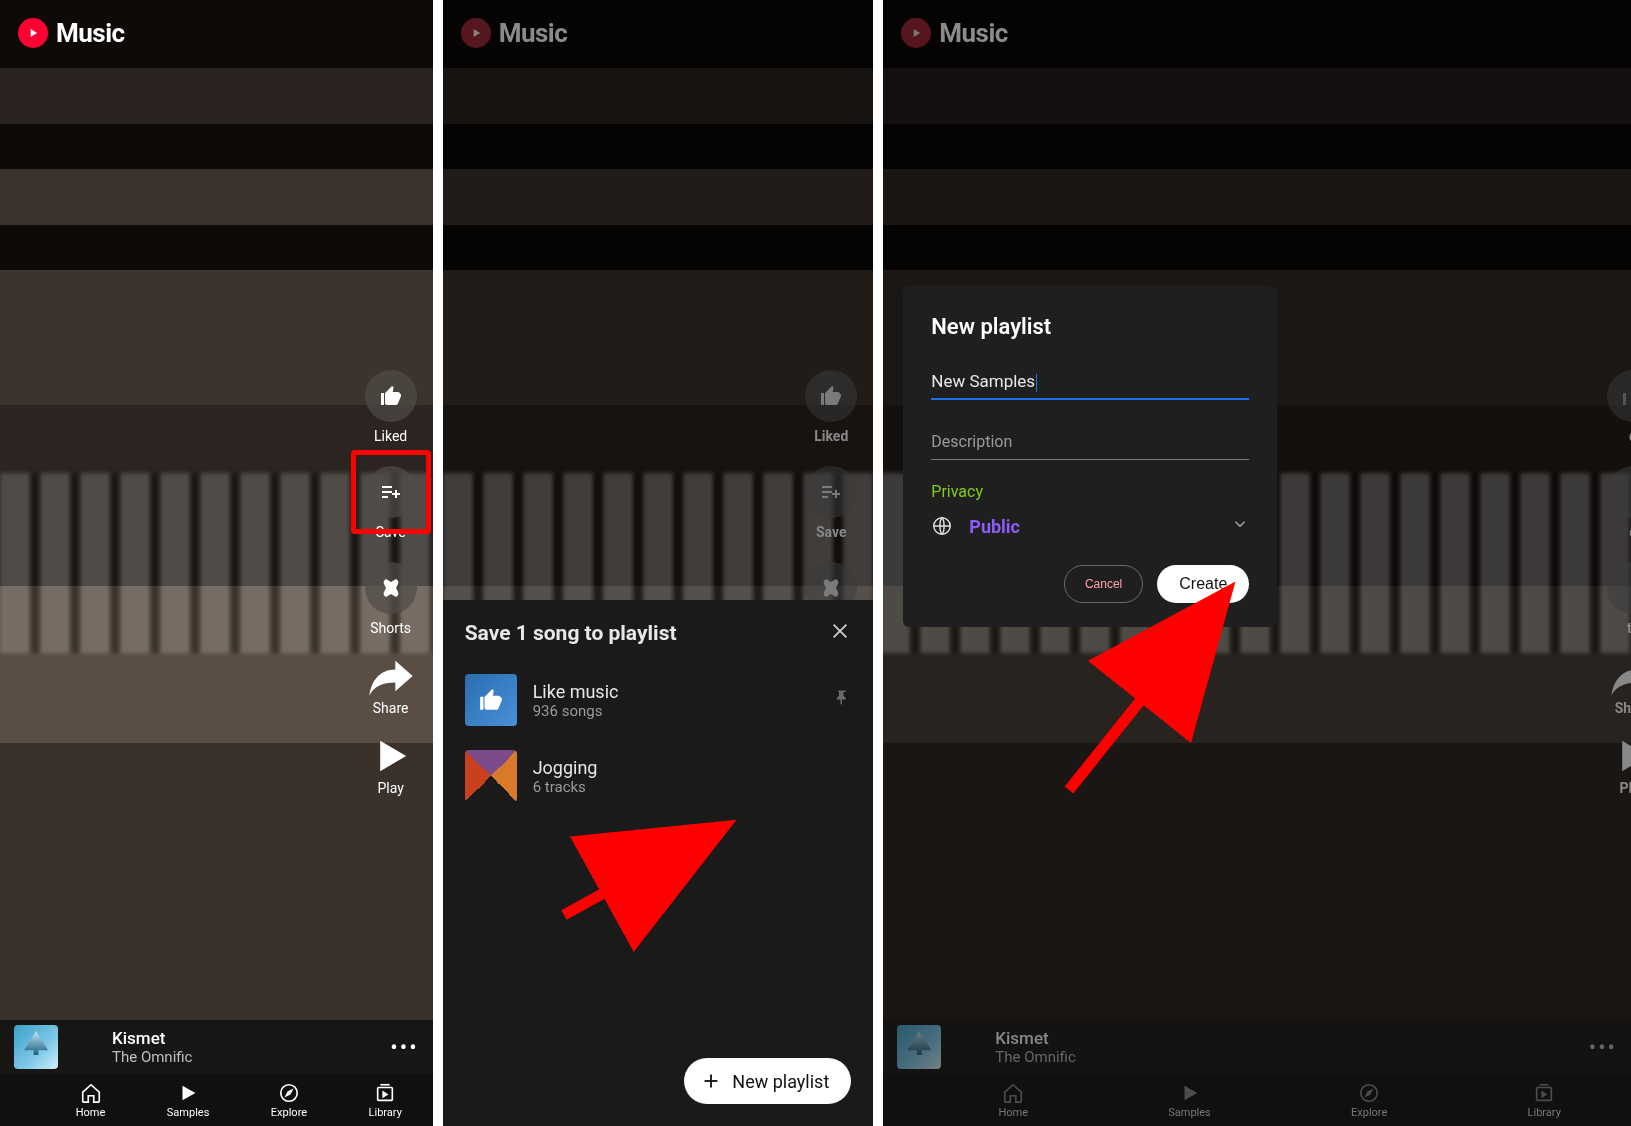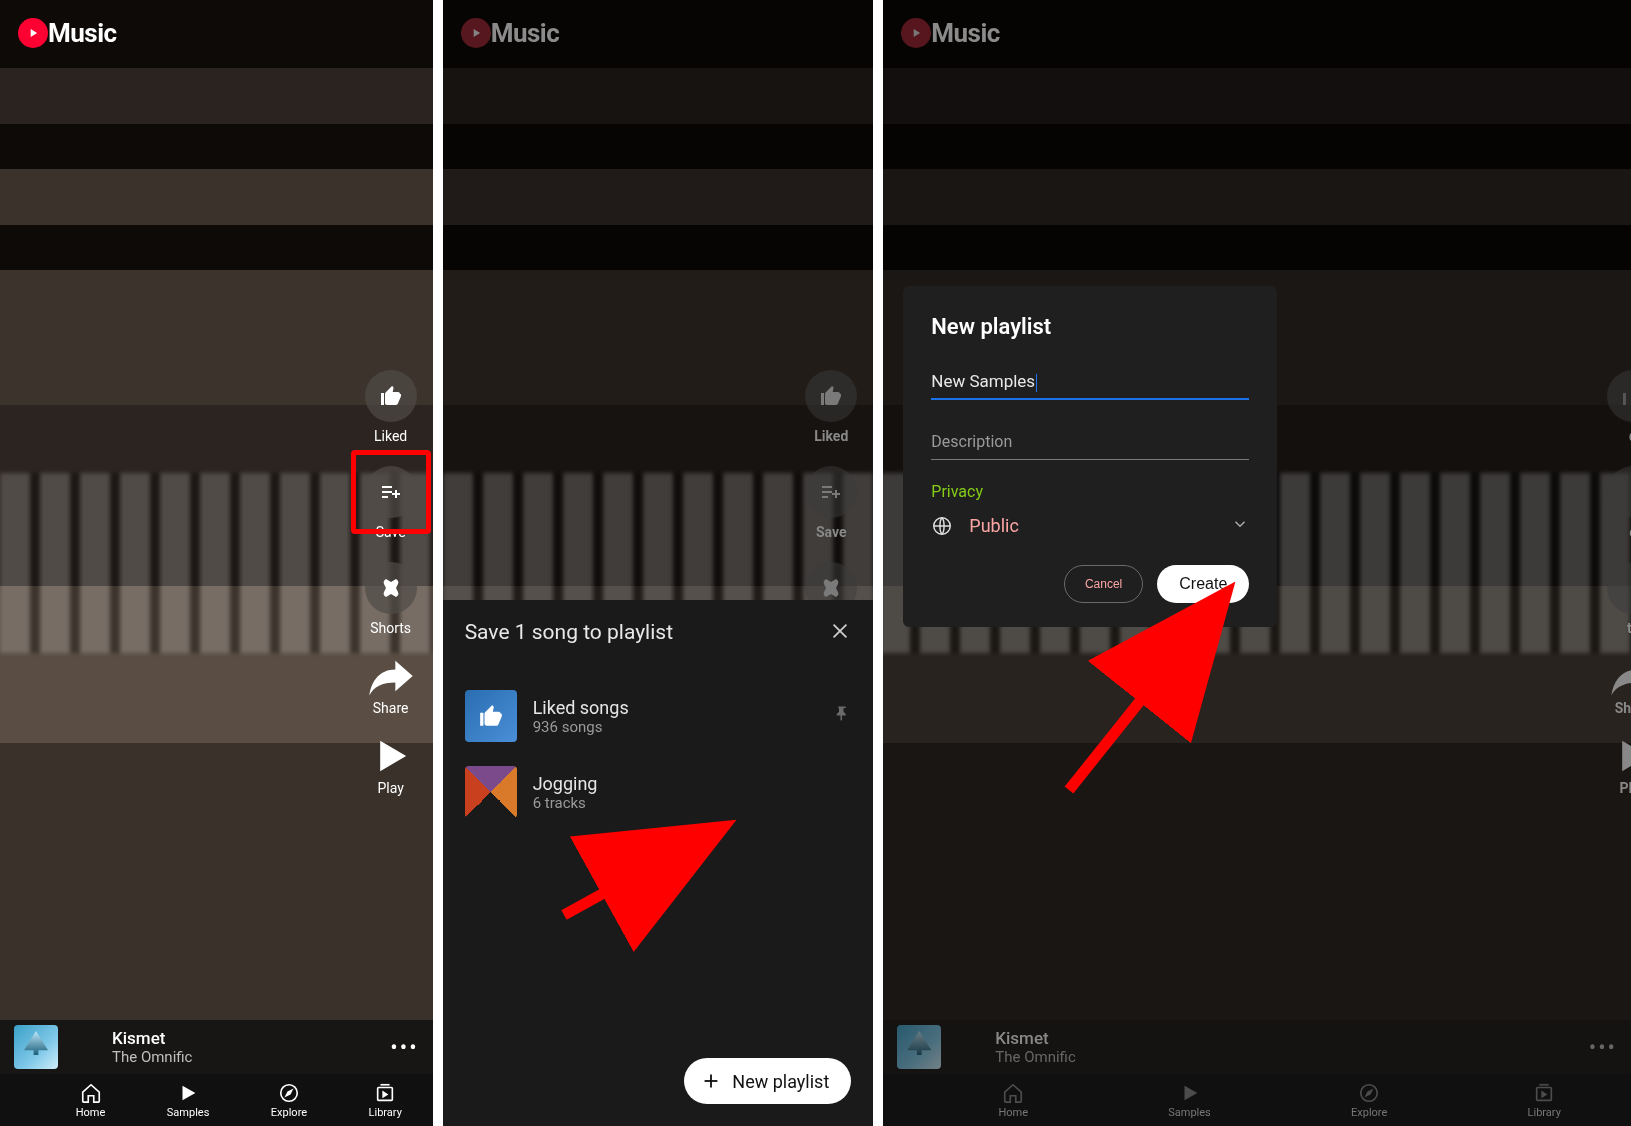--- a/index.html
+++ b/index.html
@@ -52,21 +52,21 @@
   .bg.dim::before {
     content:""; position:absolute; inset:0; background: rgba(0,0,0,0.45);
   }
   .dim3::before {
     content:""; position:absolute; inset:0; background: rgba(0,0,0,0.55);
   }
   .screen.s3 .bg { left: -443px; width: 1200px; }
   
   .app-header {
     position: absolute; top: 18px; left: 18px;
-    display: flex; align-items: center; 
+    display: flex; align-items: center; gap: 8px;
     z-index: 20;
   }
   .logo-circle {
     width: 30px; height: 30px; border-radius: 50%;
     background: #ff0032;
     display:flex; align-items:center; justify-content:center;
   }
   .logo-circle svg { width: 14px; height: 14px; }
   .app-title {
     color: #fff; font-weight: 700; font-size: 26px; letter-spacing: -0.5px;
@@ -141,21 +141,21 @@
     width:52px; height:36px; display:flex; align-items:center; justify-content:center;
   }
   
   .sheet {
     position:absolute; left:0; right:0; bottom:0;
     background:#1a1a1a;
     border-radius: 0;
     padding: 20px 22px 90px 22px;
     z-index: 30;
   }
-  .sheet-header { display:flex; align-items:flex-start; justify-content:space-between; margin-bottom:32px; }
+  .sheet-header { display:flex; align-items:center; justify-content:space-between; margin-bottom:16px;font-weight:bold; }
   .sheet-title { color:#e8e8e8; font-size:21px; }
   .sheet-close { color:#ccc; }
   .playlist-row {
     display:flex; align-items:center; gap:16px; padding:12px 0;
   }
   .pl-thumb {
     width:52px; height:52px; border-radius:4px; flex-shrink:0;
   }
   .pl-thumb.liked {
     background: linear-gradient(135deg,#2a6db0,#4a8fd8);
@@ -198,21 +198,21 @@
   .tf-label {
     color:#9a9a9a; font-size:16px;
     border-bottom:1px solid #7a7a7a;
     padding: 8px 0 8px 0;
   }
   .privacy-row {
     margin-top: 22px;
   }
   .privacy-label { color:#84cc16; font-size:16px; margin-bottom:14px; }
   .privacy-select {
-    display:flex; align-items:flex-start; gap:16px; color:#fca5a5; font-size:18px;
+    display:flex; align-items:flex-end; gap:16px; color:#8b5cf6; font-size:18px;font-weight:bold;
   }
   .privacy-select .chev { margin-left:auto; color:#aaa; }
   .dialog-actions {
     display:flex; justify-content:flex-end; gap:14px; margin-top:28px;
   }
   .btn-outline {
     border:1px solid #6a6a6a; color:#fca5a5; background:transparent;
     border-radius:22px; padding:10px 20px; font-size:12px;
   }
   .btn-primary {
@@ -384,21 +384,21 @@
       </div>
     </div>
 
     <div class="playlist-row">
       <div class="pl-thumb liked">
         <svg width="26" height="26" viewBox="0 0 24 24" fill="#fff">
             <path d="M2 21h3V9H2v12zm19-11c0-1.1-.9-2-2-2h-5.3l.8-3.8v-.3c0-.4-.2-.8-.4-1.1L13 2 6.6 8.6C6.2 9 6 9.5 6 10v9c0 1.1.9 2 2 2h9c.8 0 1.5-.5 1.8-1.2l3-7c.1-.3.2-.5.2-.8v-2z"></path>
           </svg>
       </div>
       <div class="pl-info">
-        <div class="pl-name">Liked songs</div>
+        <div class="pl-name">Like music</div>
         <div class="pl-meta">936 songs</div>
       </div>
       <div class="pl-pin">
         <svg width="18" height="18" viewBox="0 0 24 24" fill="#6a6a6a">
             <path d="M14 4v5l3 3v2h-5v6l-1 1-1-1v-6H5v-2l3-3V4H7V2h10v2h-3z"></path>
           </svg>
       </div>
     </div>
 
     <div class="playlist-row">

